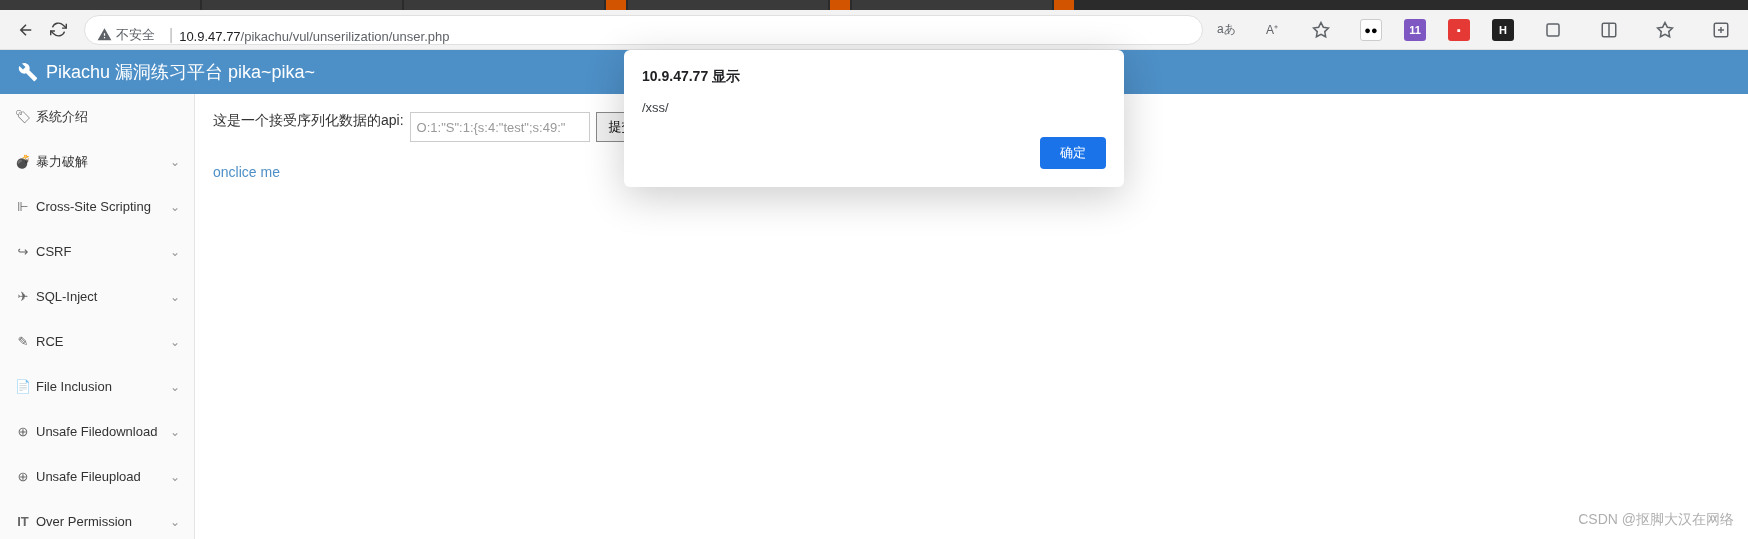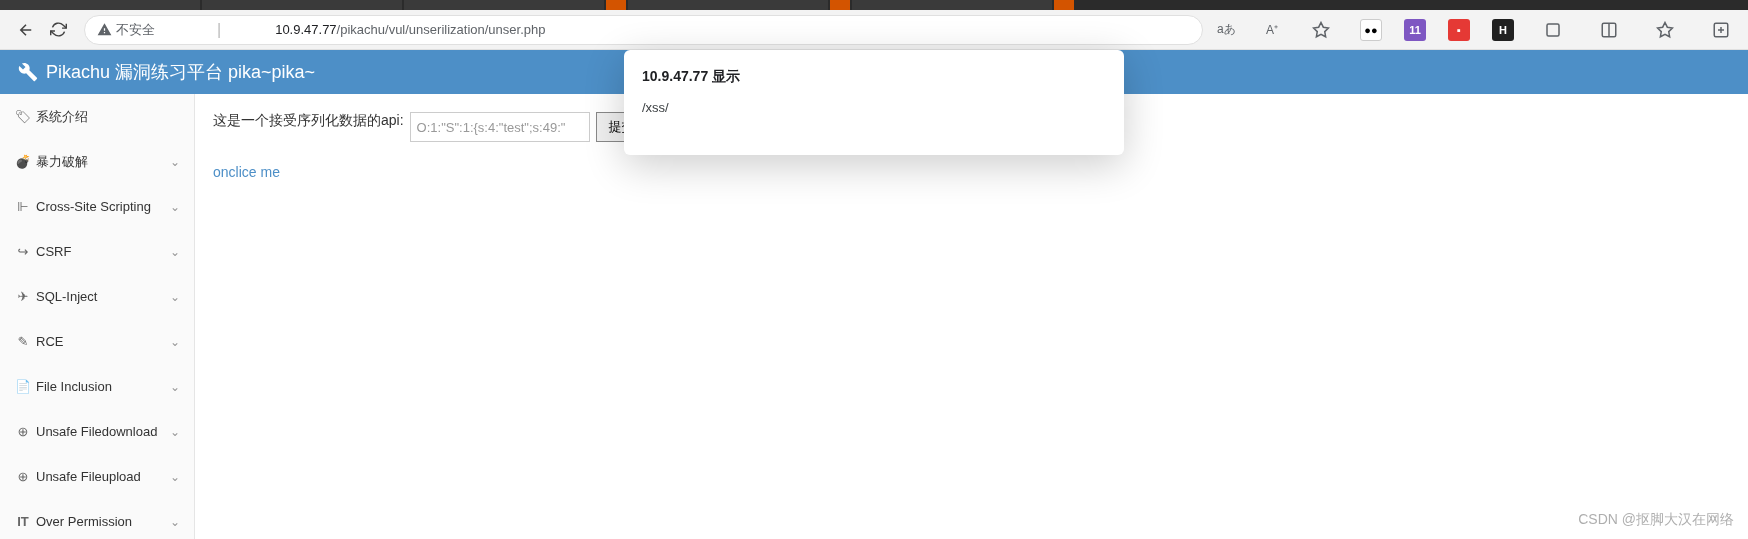--- a/index.html
+++ b/index.html
@@ -6,21 +6,21 @@
     body { width: 1748px; height: 539px; background: #fff; overflow: hidden; position: relative; }
     
     
     .tabs-bar { height: 10px; background: #2b2b2b; display: flex; align-items: center; overflow: hidden; }
     .tab { height: 10px; background: #3a3a3a; margin-right: 2px; flex: 0 0 200px; }
     .tab.orange { background: #d35400; flex: 0 0 20px; }
     
     
     .browser-bar { height: 40px; background: #f3f3f3; display: flex; align-items: center; padding: 0 10px; border-bottom: 1px solid #e0e0e0; }
     .nav-btn { width: 32px; height: 32px; display: flex; align-items: center; justify-content: center; color: #424242; font-size: 16px; cursor: pointer; }
-    .address-wrap { flex: 1; display: flex; align-items: center; height: 30px; background: #fff; border-radius: 15px; padding: 0 12px; margin: 0 10px; border: 1px solid #e0e0e0; gap: 48px; }
+    .address-wrap { flex: 1; display: flex; align-items: flex-end; height: 30px; background: #fff; border-radius: 15px; padding: 0 12px; margin: 0 10px; border: 1px solid #e0e0e0; }
     .insecure { display: flex; align-items: center; color: #5f6368; font-size: 13px; margin-right: 8px; }
     .insecure svg { margin-right: 4px; }
     .sep { color: #bbb; margin: 0 6px; }
     .url { color: #5f6368; font-size: 13px; }
     .url .host { color: #202124; }
     .toolbar-right { display: flex; align-items: center; gap: 22px; }
     .tb-icon { width: 34px; height: 32px; display: flex; align-items: center; justify-content: center; color: #5f6368; font-size: 15px; cursor: pointer; }
     .lang-indicator { font-size: 12px; color: #5f6368; padding: 0 4px; }
     .ext-icon { width: 22px; height: 22px; display: flex; align-items: center; justify-content: center; border-radius: 3px; font-size: 11px; font-weight: bold; }
     .ext1 { background: #fff; border: 1px solid #ccc; }
@@ -222,16 +222,19 @@
         <a href="#">onclice me</a>
       </div>
     </div>
   </div>
 </div>
 
 <div class="overlay">
   <div class="dialog">
     <div class="dialog-title">10.9.47.77 显示</div>
     <div class="dialog-body">/xss/</div>
+    <div class="dialog-actions">
+      <button class="ok-btn">确定</button>
+    </div>
   </div>
 </div>
 
 <div class="watermark">CSDN @抠脚大汉在网络</div>
 
 </body></html>

